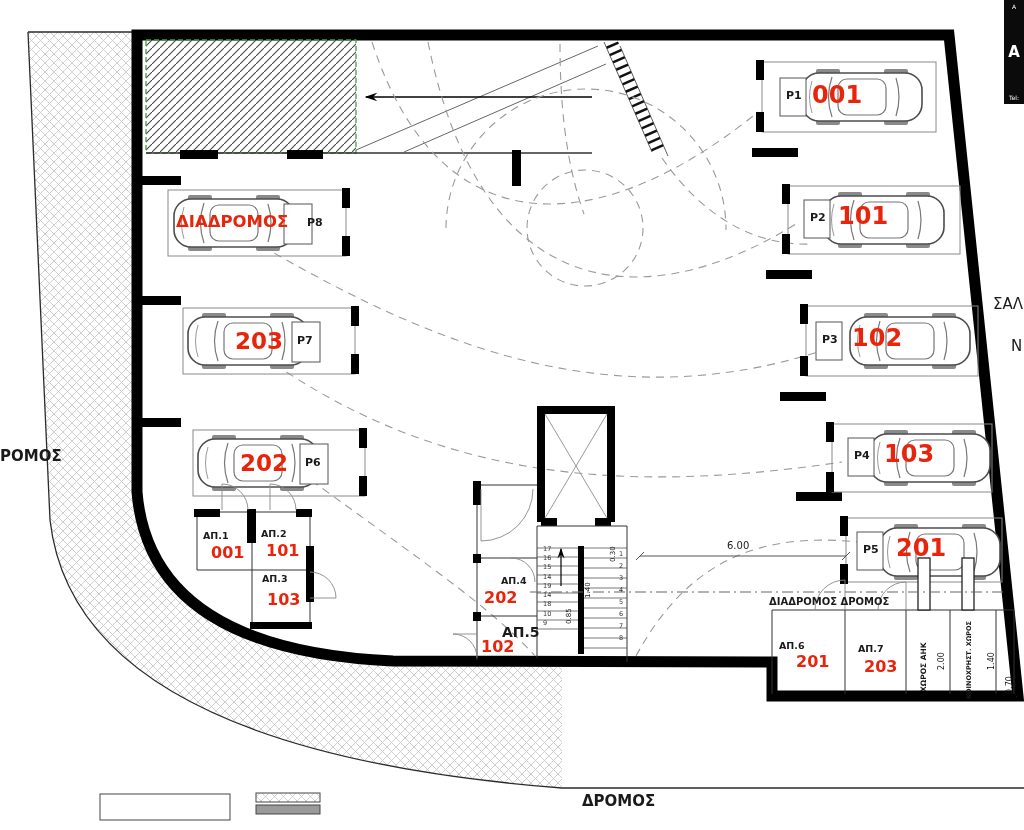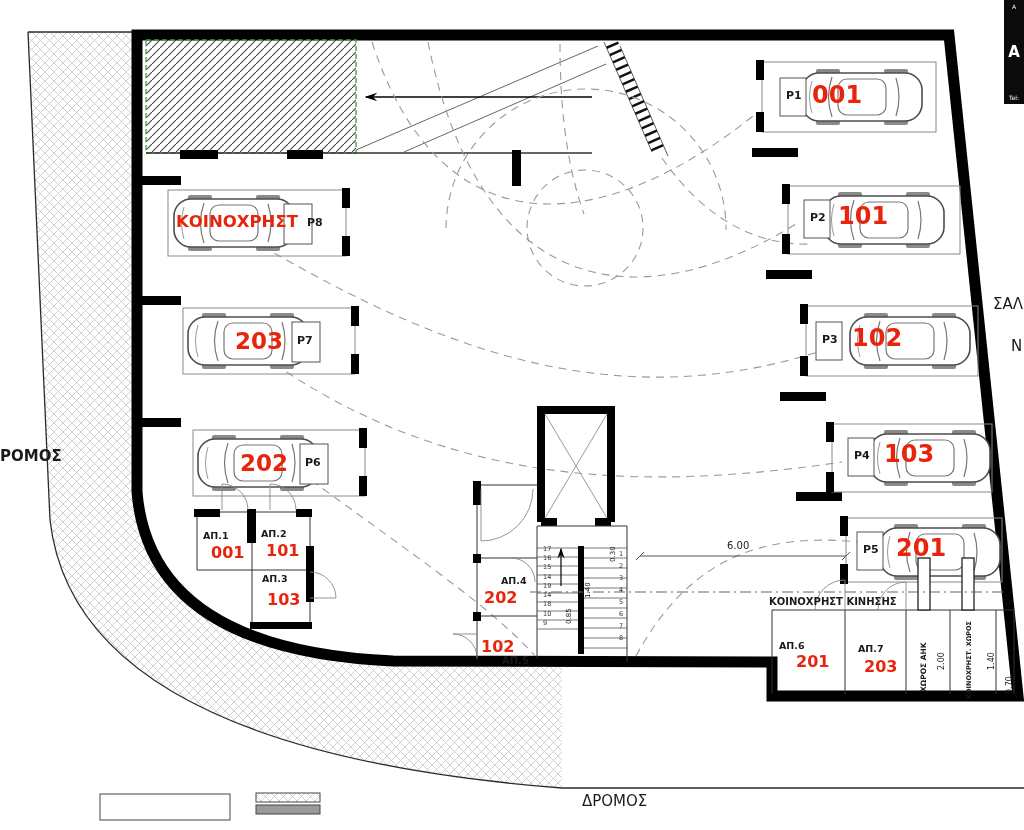--- a/index.html
+++ b/index.html
@@ -223,25 +223,25 @@
   </g>
 
   <g>
     <rect x="100" y="794" width="130" height="26" fill="none" stroke="#444" stroke-width="1"></rect>
     <rect x="256" y="793" width="64" height="9" fill="url(#xh)" stroke="#444" stroke-width="1"></rect>
     <rect x="256" y="805" width="64" height="9" fill="#9a9a9a" stroke="#444" stroke-width="1"></rect>
   </g>
 </svg>
 
 <span class="lbl" style="left:0px;top:449px;font-size:15px;font-weight:600">ΡΟΜΟΣ</span>
-<span class="lbl" style="left:582px;top:794px;font-size:15px;font-weight:400">ΔΡΟΜΟΣ</span>
+<span class="lbl" style="left:582px;top:794px;font-size:15px;font-weight:700">ΔΡΟΜΟΣ</span>
 <span class="lbl" style="left:993px;top:297px;font-size:15px">ΣΑΛ</span>
 <span class="lbl" style="left:1011px;top:339px;font-size:15px">Ν</span>
 
-<span class="lbl red" style="left:176px;top:214px;font-size:16.5px">ΚΟΙΝΟΧΡΗΣΤ</span>
+<span class="lbl red" style="left:176px;top:214px;font-size:16.5px">ΔΙΑΔΡΟΜΟΣ</span>
 <span class="lbl b" style="left:307px;top:217px;font-size:11px">P8</span>
 <span class="lbl red" style="left:235px;top:330px;font-size:23px">203</span>
 <span class="lbl b" style="left:297px;top:335px;font-size:11px">P7</span>
 <span class="lbl red" style="left:240px;top:452px;font-size:23px">202</span>
 <span class="lbl b" style="left:305px;top:457px;font-size:11px">P6</span>
 
 <span class="lbl b" style="left:786px;top:90px;font-size:11px">P1</span>
 <span class="lbl red" style="left:812px;top:83px;font-size:24px">001</span>
 <span class="lbl b" style="left:810px;top:212px;font-size:11px">P2</span>
 <span class="lbl red" style="left:838px;top:204px;font-size:24px">101</span>
@@ -253,28 +253,28 @@
 <span class="lbl red" style="left:896px;top:536px;font-size:24px">201</span>
 
 <span class="lbl b" style="left:203px;top:531px;font-size:9.5px">ΑΠ.1</span>
 <span class="lbl red" style="left:211px;top:545px;font-size:16px">001</span>
 <span class="lbl b" style="left:261px;top:529px;font-size:9.5px">ΑΠ.2</span>
 <span class="lbl red" style="left:266px;top:543px;font-size:16px">101</span>
 <span class="lbl b" style="left:262px;top:574px;font-size:9.5px">ΑΠ.3</span>
 <span class="lbl red" style="left:267px;top:592px;font-size:16px">103</span>
 <span class="lbl b" style="left:501px;top:576px;font-size:9.5px">ΑΠ.4</span>
 <span class="lbl red" style="left:484px;top:590px;font-size:16px">202</span>
-<span class="lbl b" style="left:502px;top:656px;font-size:10px">ΑΠ.5</span>
+<span class="lbl b" style="left:502px;top:625px;font-size:14px">ΑΠ.5</span>
 <span class="lbl red" style="left:481px;top:639px;font-size:16px">102</span>
 <span class="lbl b" style="left:779px;top:641px;font-size:9.5px">ΑΠ.6</span>
 <span class="lbl red" style="left:796px;top:654px;font-size:16px">201</span>
 <span class="lbl b" style="left:858px;top:644px;font-size:9.5px">ΑΠ.7</span>
 <span class="lbl red" style="left:864px;top:659px;font-size:16px">203</span>
 
-<span class="lbl b" style="left:769px;top:597px;font-size:10px">ΚΟΙΝΟΧΡΗΣΤ ΚΙΝΗΣΗΣ</span>
+<span class="lbl b" style="left:769px;top:597px;font-size:10px">ΔΙΑΔΡΟΜΟΣ ΔΡΟΜΟΣ</span>
 <span class="lbl" style="left:727px;top:541px;font-size:10px">6.00</span>
 
 <span class="lbl vert b" style="left:920px;top:692px;font-size:7.5px">ΧΩΡΟΣ ΑΗΚ</span>
 <span class="lbl vert" style="left:938px;top:670px;font-size:8px">2.00</span>
 <span class="lbl vert b" style="left:966px;top:699px;font-size:6.5px">ΚΟΙΝΟΧΡΗΣΤ. ΧΩΡΟΣ</span>
 <span class="lbl vert" style="left:988px;top:670px;font-size:8px">1.40</span>
 <span class="lbl vert" style="left:1006px;top:694px;font-size:8px">0.70</span>
 
 <span class="lbl vert" style="left:585px;top:598px;font-size:7px">1.40</span>
 <span class="lbl vert" style="left:566px;top:624px;font-size:7px">0.85</span>

